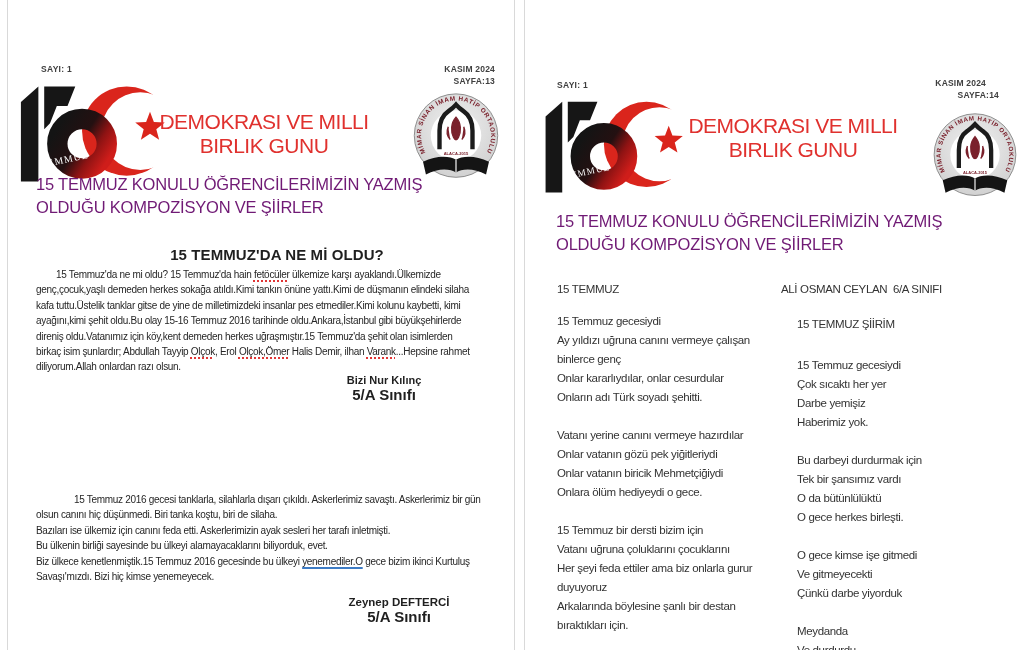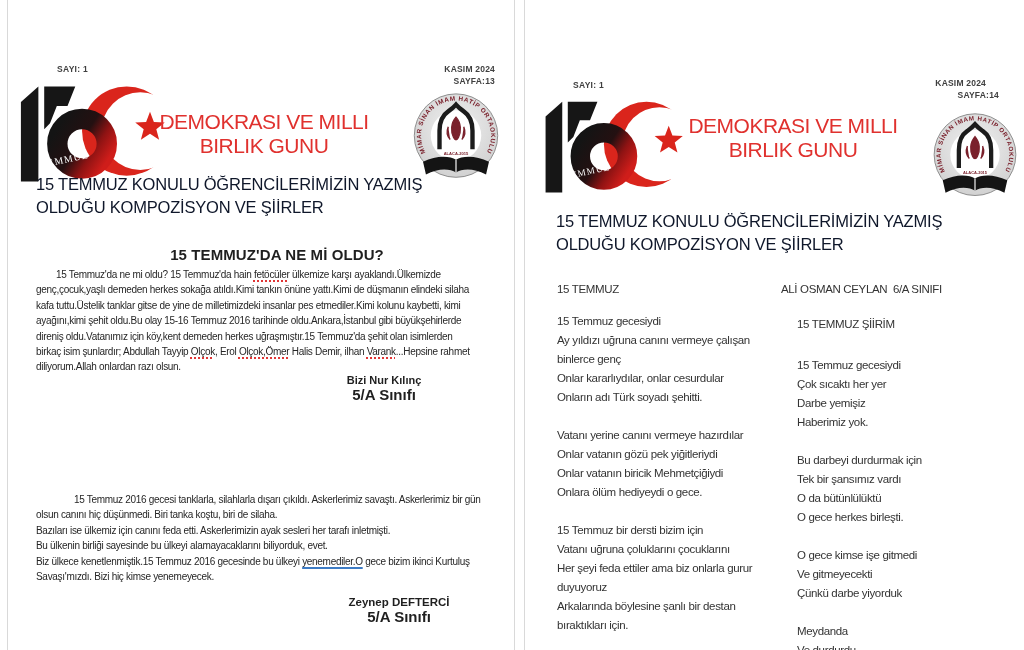--- a/index.html
+++ b/index.html
@@ -3,26 +3,26 @@
 <meta charset="utf-8">
 <style>
   html,body{margin:0;padding:0;background:#fff;}
   .stage{position:relative;width:1024px;height:650px;background:#fff;overflow:hidden;
          font-family:"Liberation Sans","DejaVu Sans",sans-serif;color:#262626;}
   .page{position:absolute;top:0;height:650px;background:#fff;
         border-left:1px solid #d9d9d9;border-right:1px solid #d9d9d9;}
   .page-1{left:7px;width:506px;}
   .page-2{left:524px;width:500px;border-right:none;}
   .abs{position:absolute;}
-  .issue{font-size:8.5px;font-weight:bold;color:#3f3f3f;letter-spacing:.3px;margin-left:16px;}
+  .issue{font-size:8.5px;font-weight:bold;color:#3f3f3f;letter-spacing:.3px;}
   .dateblock{font-size:8.5px;font-weight:bold;color:#3f3f3f;text-align:right;line-height:12px;letter-spacing:.2px;}
   .page-2 .dateblock .dateline{padding-right:13px;}
   .mast-title{width:256px;text-align:center;color:#e0312e;font-size:21px;line-height:24px;
               letter-spacing:-.5px;font-weight:400;}
-  .heading{font-size:16.5px;line-height:23px;color:#0f172a;letter-spacing:-.2px;font-weight:400;}
+  .heading{font-size:16.5px;line-height:23px;color:#701a75;letter-spacing:-.2px;font-weight:400;}
   .comp-title{text-align:center;font-weight:bold;font-size:15px;color:#1f1f1f;letter-spacing:.1px;}
   .body-text{font-size:10px;line-height:15.4px;letter-spacing:-.3px;color:#262626;white-space:nowrap;}
   .indent1{text-indent:20px;}
   .indent2{text-indent:38px;}
   .sig{text-align:center;font-weight:bold;color:#1f1f1f;}
   .sig .sig-name{font-size:11px;line-height:15px;}
   .sig .sig-class{font-size:15px;line-height:13px;}
   .poem{font-size:11.5px;line-height:19px;letter-spacing:-.35px;color:#333;}
   .poem-title{margin:0 0 13px 0;}
   .author-header{margin:0 0 16px 0;}

